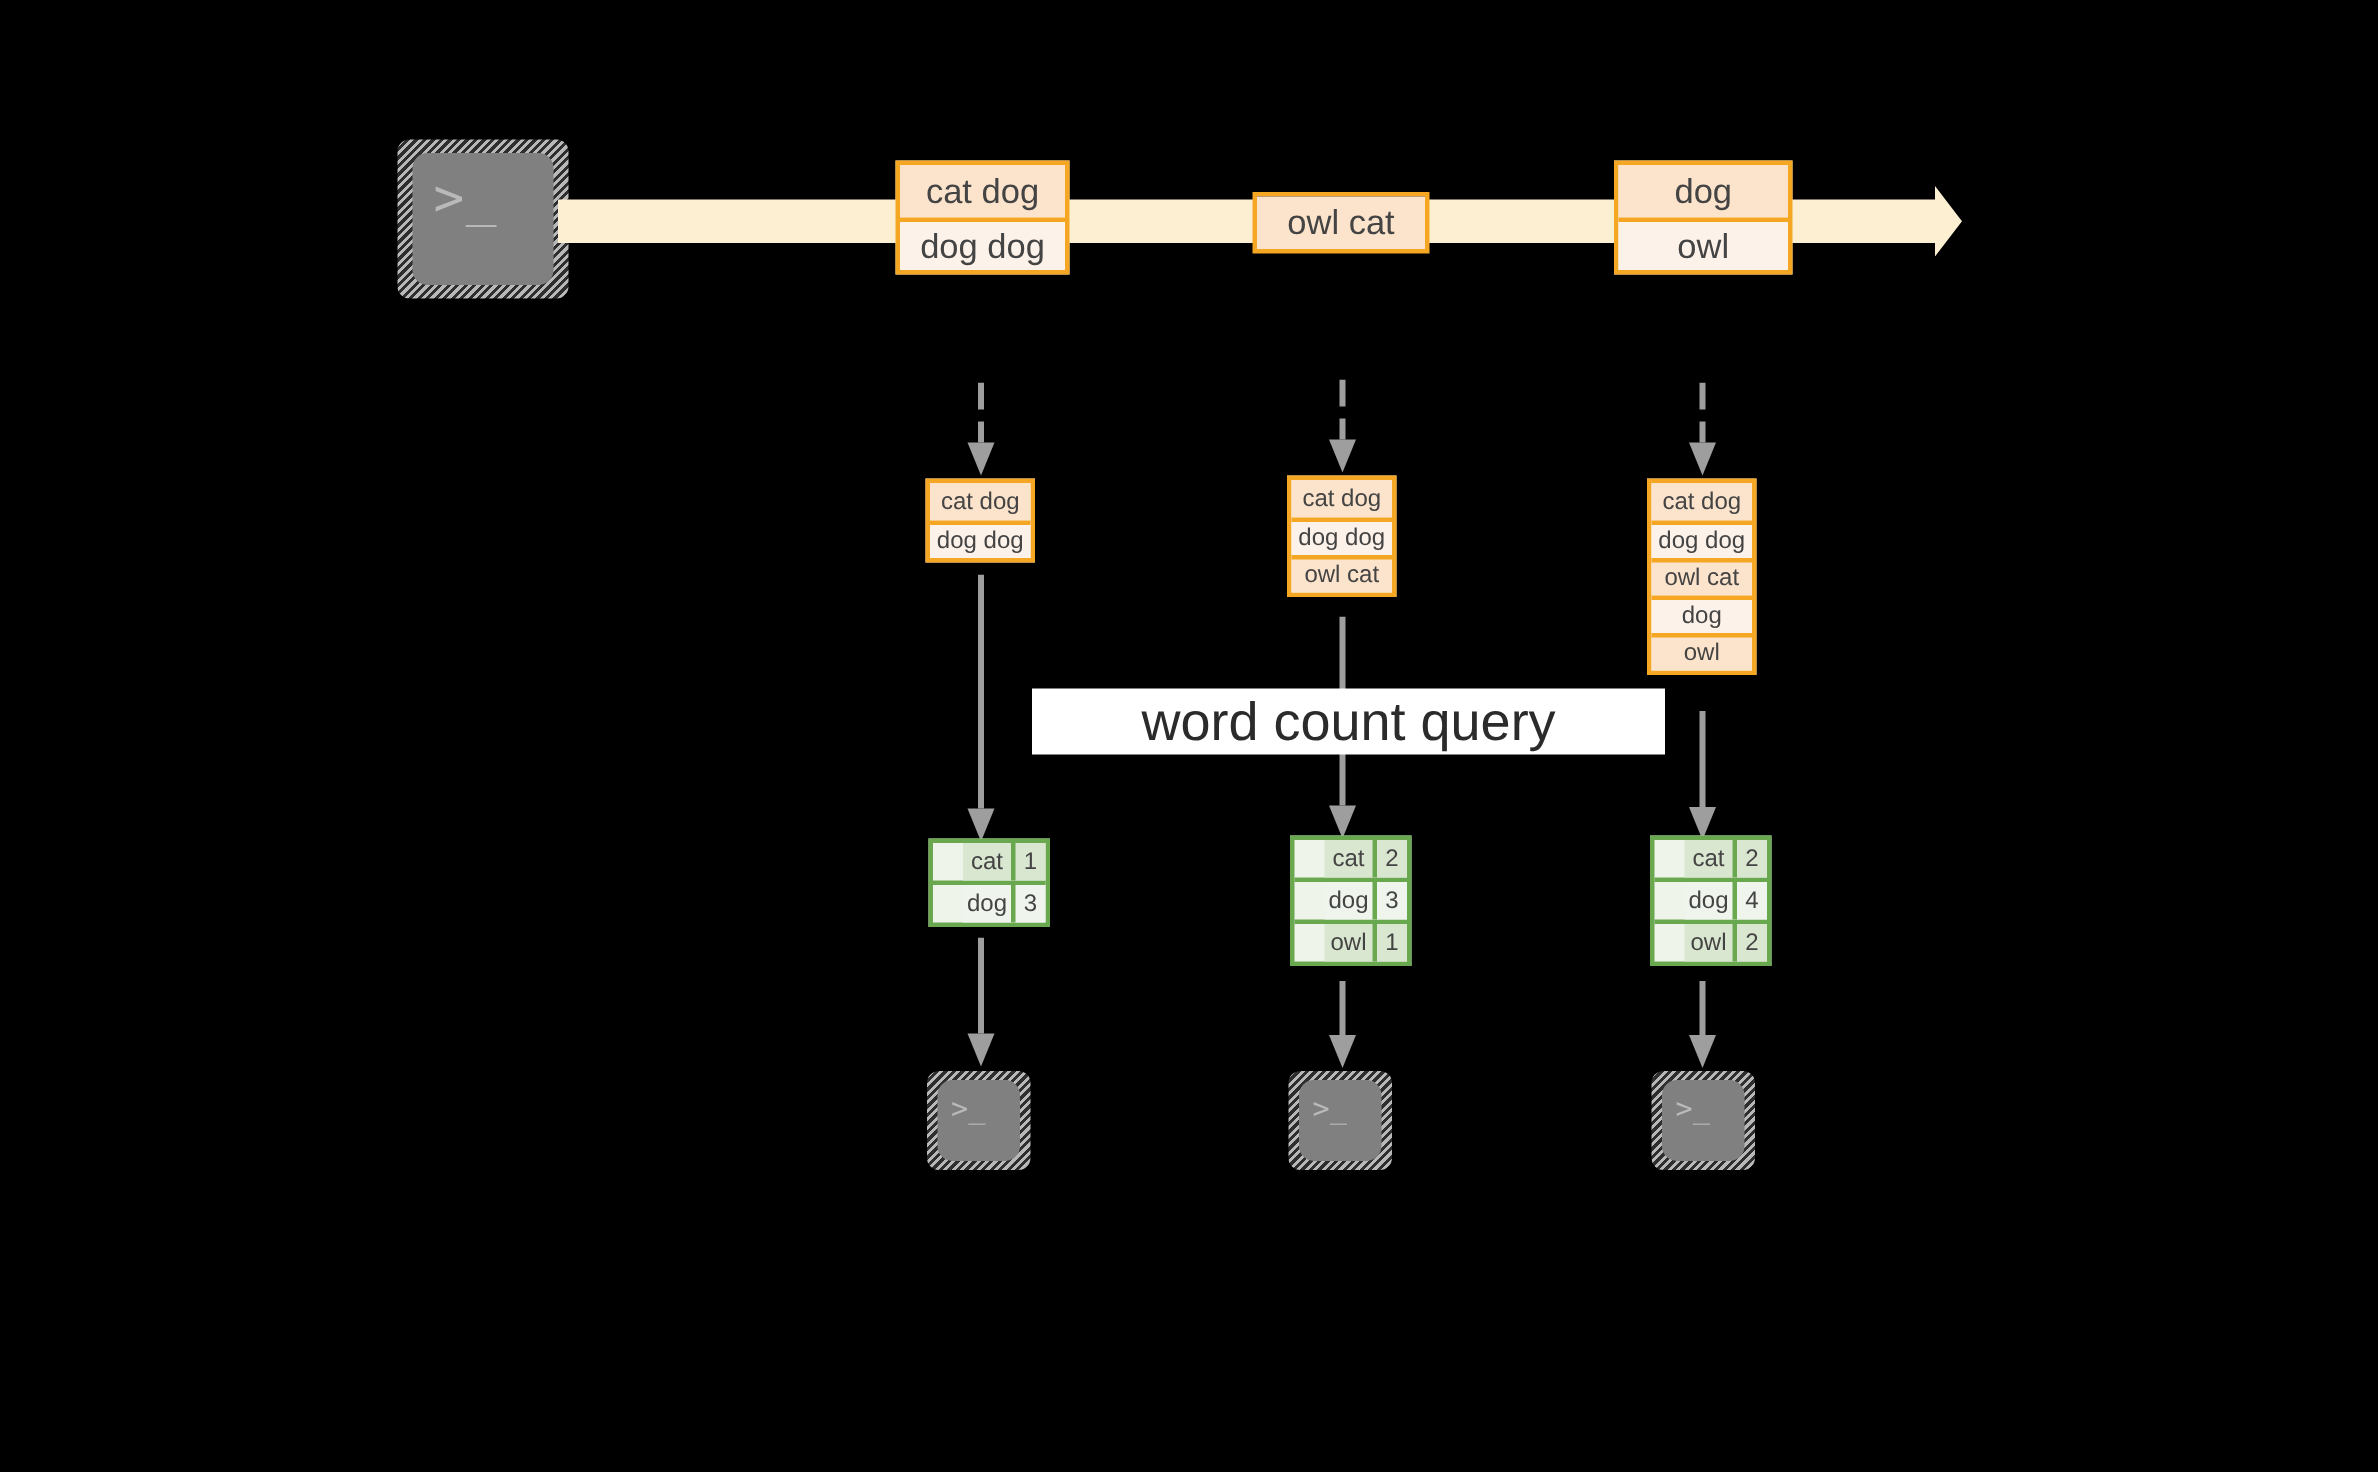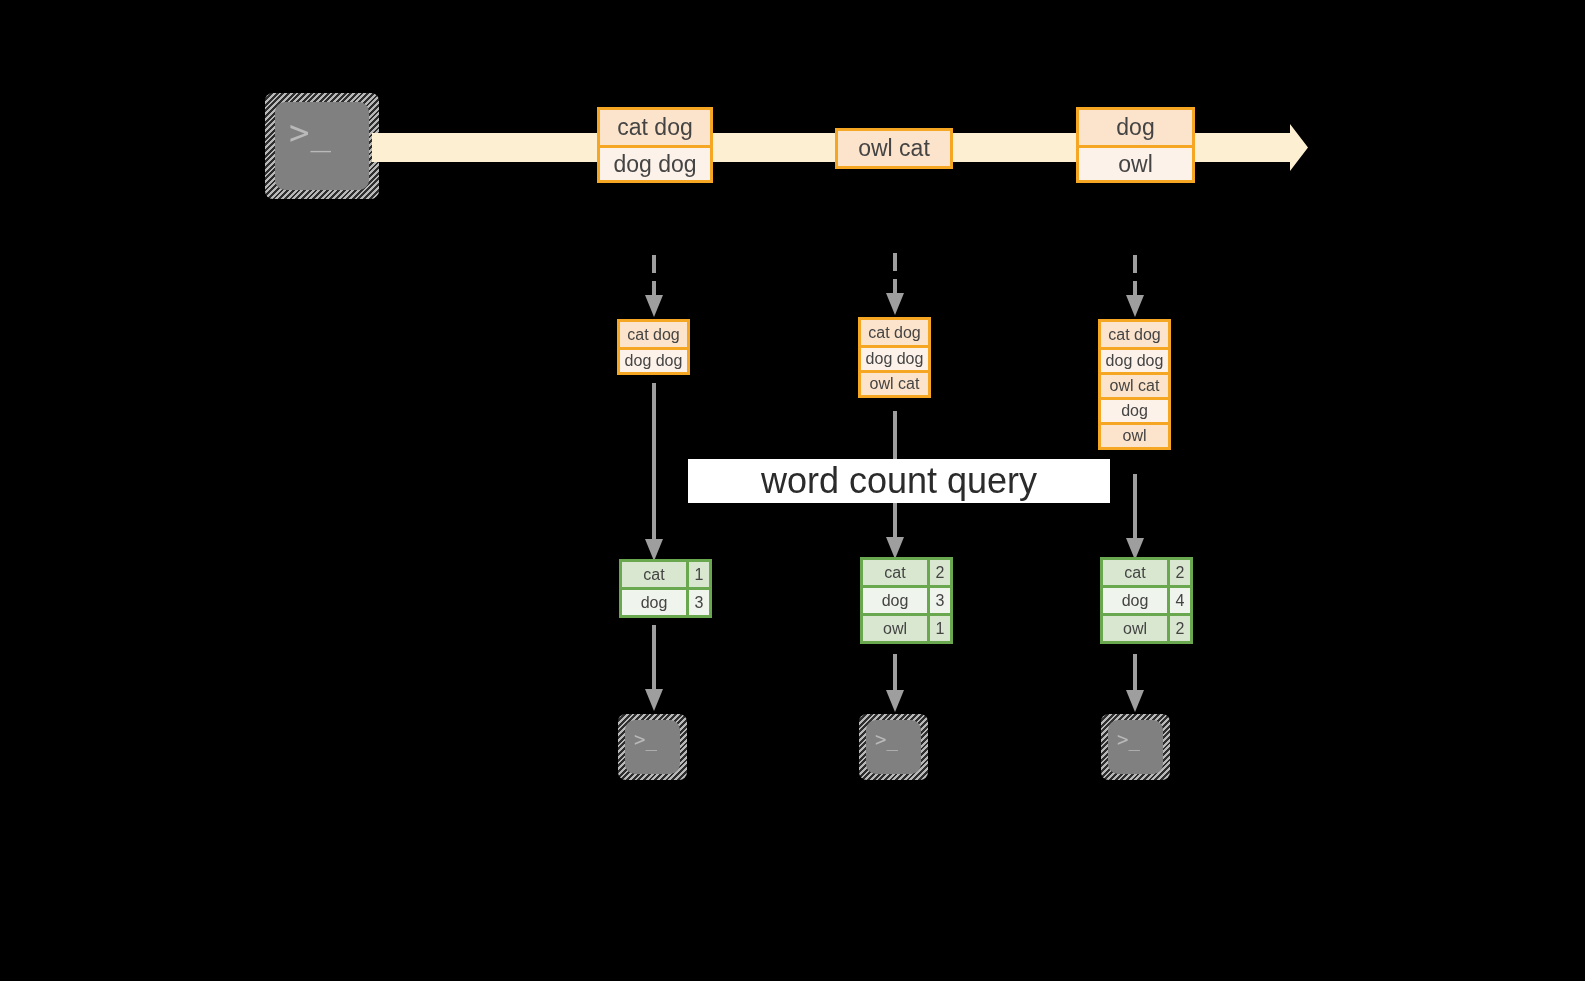--- a/index.html
+++ b/index.html
@@ -110,21 +110,21 @@
   .gcell {
     box-sizing: border-box;
     height: 25px;
     display: flex;
     align-items: center;
     justify-content: center;
     font-size: 16px;
     color: #444444;
     white-space: nowrap;
   }
-  .gcell.word { width: 64px; }
+  .gcell.word { width: 32px; margin-left: 20px; }
   .gcell.num  { width: 23px; border-left: 3px solid #6aa84f; }
   .grow.dark  .gcell { background: #d9e7d0; }
   .grow.light .gcell { background: #eff4ec; }
 
   .tbl-1 { left: 619px; top: 559px; }
   .tbl-2 { left: 860px; top: 557px; }
   .tbl-3 { left: 1100px; top: 557px; }
 
   
   .conn { position: absolute; }

